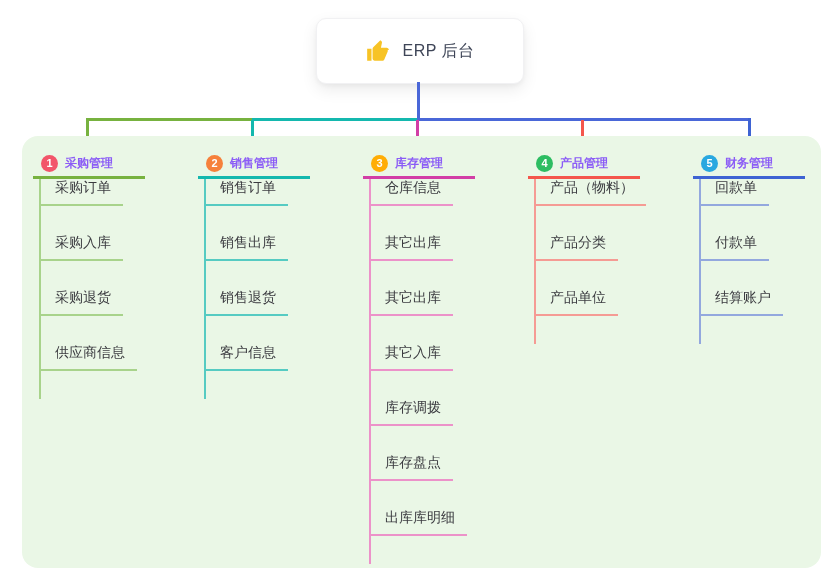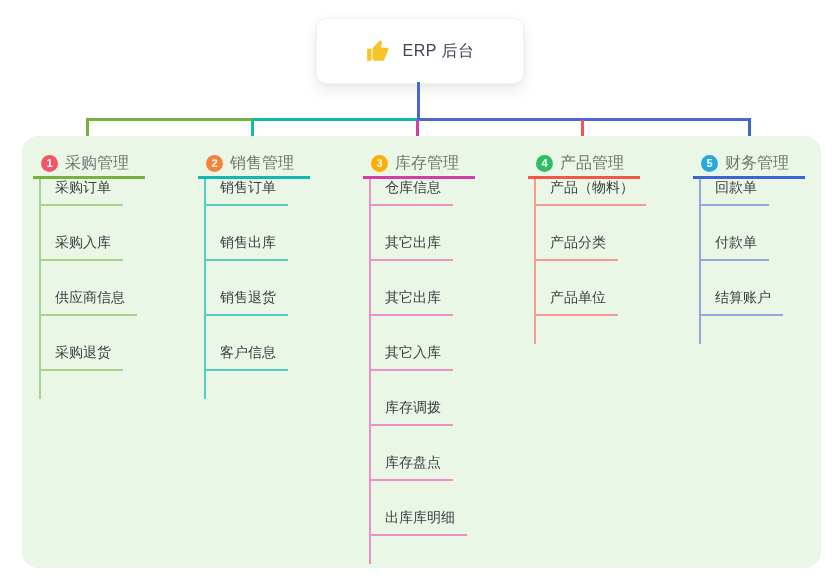--- a/index.html
+++ b/index.html
@@ -31,21 +31,21 @@
   .branch{position:absolute;top:150px;width:112px;}
   .branch-header{
     height:26px;display:flex;align-items:center;gap:7px;
     padding-left:8px;border-bottom:3px solid var(--c);
   }
   .badge{
     width:17px;height:17px;border-radius:50%;background:var(--badge);
     color:#fff;font-size:11px;font-weight:700;flex:0 0 auto;
     display:flex;align-items:center;justify-content:center;line-height:1;
   }
-  .branch-title{font-size:16px;font-weight:400;color:#737373;white-space:nowrap;}
+  .branch-title{font-size:12px;font-weight:700;color:#8b5cf6;white-space:nowrap;}
   .children{border-left:2px solid var(--cl);margin-left:6px;}
   .child{height:55px;display:flex;align-items:flex-start;}
   .child-label{
     border-bottom:2px solid var(--cl);
     padding:0 12px 7px 14px;font-size:14px;color:#3B3B40;white-space:nowrap;
   }
 </style>
 </head>
 <body>
 
@@ -78,24 +78,24 @@
       <span class="branch-title">采购管理</span>
     </div>
     <div class="children">
       <div class="child">
           <span class="child-label">采购订单</span>
         </div>
       <div class="child">
           <span class="child-label">采购入库</span>
         </div>
       <div class="child">
-          <span class="child-label">供应商信息</span>
+          <span class="child-label">采购退货</span>
         </div>
       <div class="child">
-          <span class="child-label">采购退货</span>
+          <span class="child-label">供应商信息</span>
         </div>
     </div>
   </div>
 
   <div class="branch" style="left: 198px; --c: #14B8AE; --cl: #56CBC2; --badge: #F6813B;">
     <div class="branch-header">
       <span class="badge">2</span>
       <span class="branch-title">销售管理</span>
     </div>
     <div class="children">

